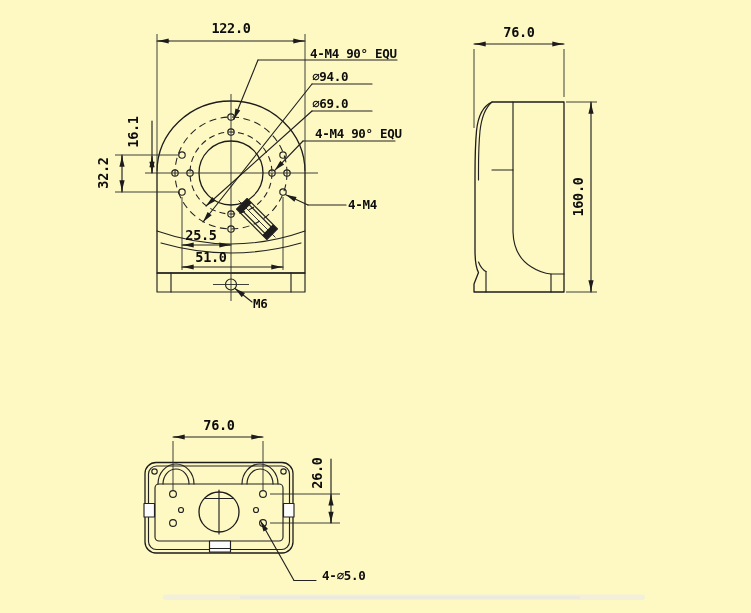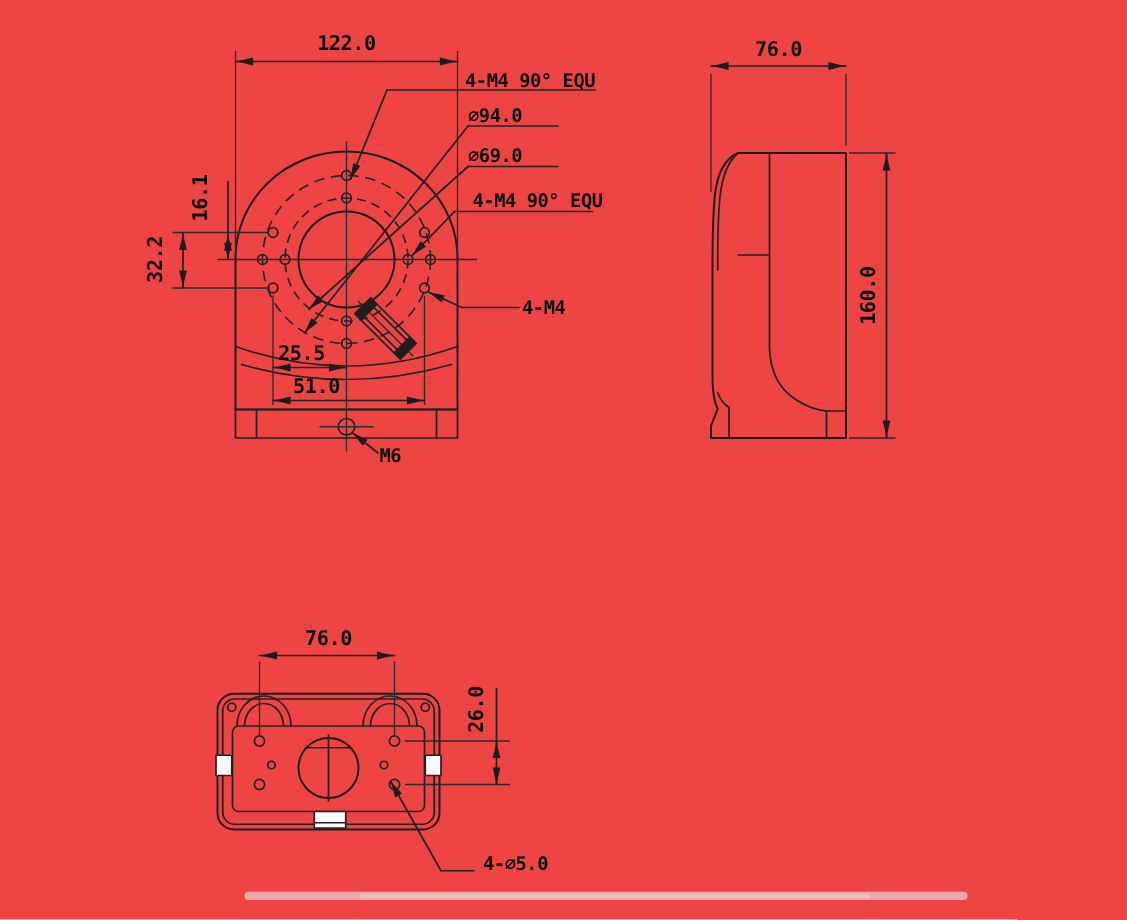--- a/index.html
+++ b/index.html
@@ -1,16 +1,16 @@
 <!DOCTYPE html>
 <html><head>
 <meta charset="utf-8">
 <style>
   html,body{margin:0;padding:0;background:#fcfcfc;}
-  .stage{position:relative;width:751px;height:613px;background:#ef4444;overflow:hidden;
+  .stage{position:relative;width:751px;height:613px;background:#fef9c3;overflow:hidden;
          font-family:"DejaVu Sans Mono", monospace;}
   svg{position:absolute;left:0;top:0;}
   .ln{stroke:#222;stroke-width:1.15;fill:none;stroke-linecap:round;stroke-linejoin:round;}
   .ln2{stroke:#1c1c1c;stroke-width:1.3;fill:none;stroke-linecap:round;stroke-linejoin:round;}
   .cl{stroke:#2a2a2a;stroke-width:0.9;fill:none;}
   .dash1{stroke:#222;stroke-width:1.05;fill:none;stroke-dasharray:7 4.5;}
   .dash2{stroke:#222;stroke-width:1.05;fill:none;stroke-dasharray:6 4;}
   .arrow{marker-end:url(#arr);}
   .dim{font:700 13.5px "DejaVu Sans Mono", monospace;fill:#0d0d0d;letter-spacing:-0.3px;}
   .lbl{font:700 12.5px "DejaVu Sans Mono", monospace;fill:#0d0d0d;letter-spacing:-0.3px;}

